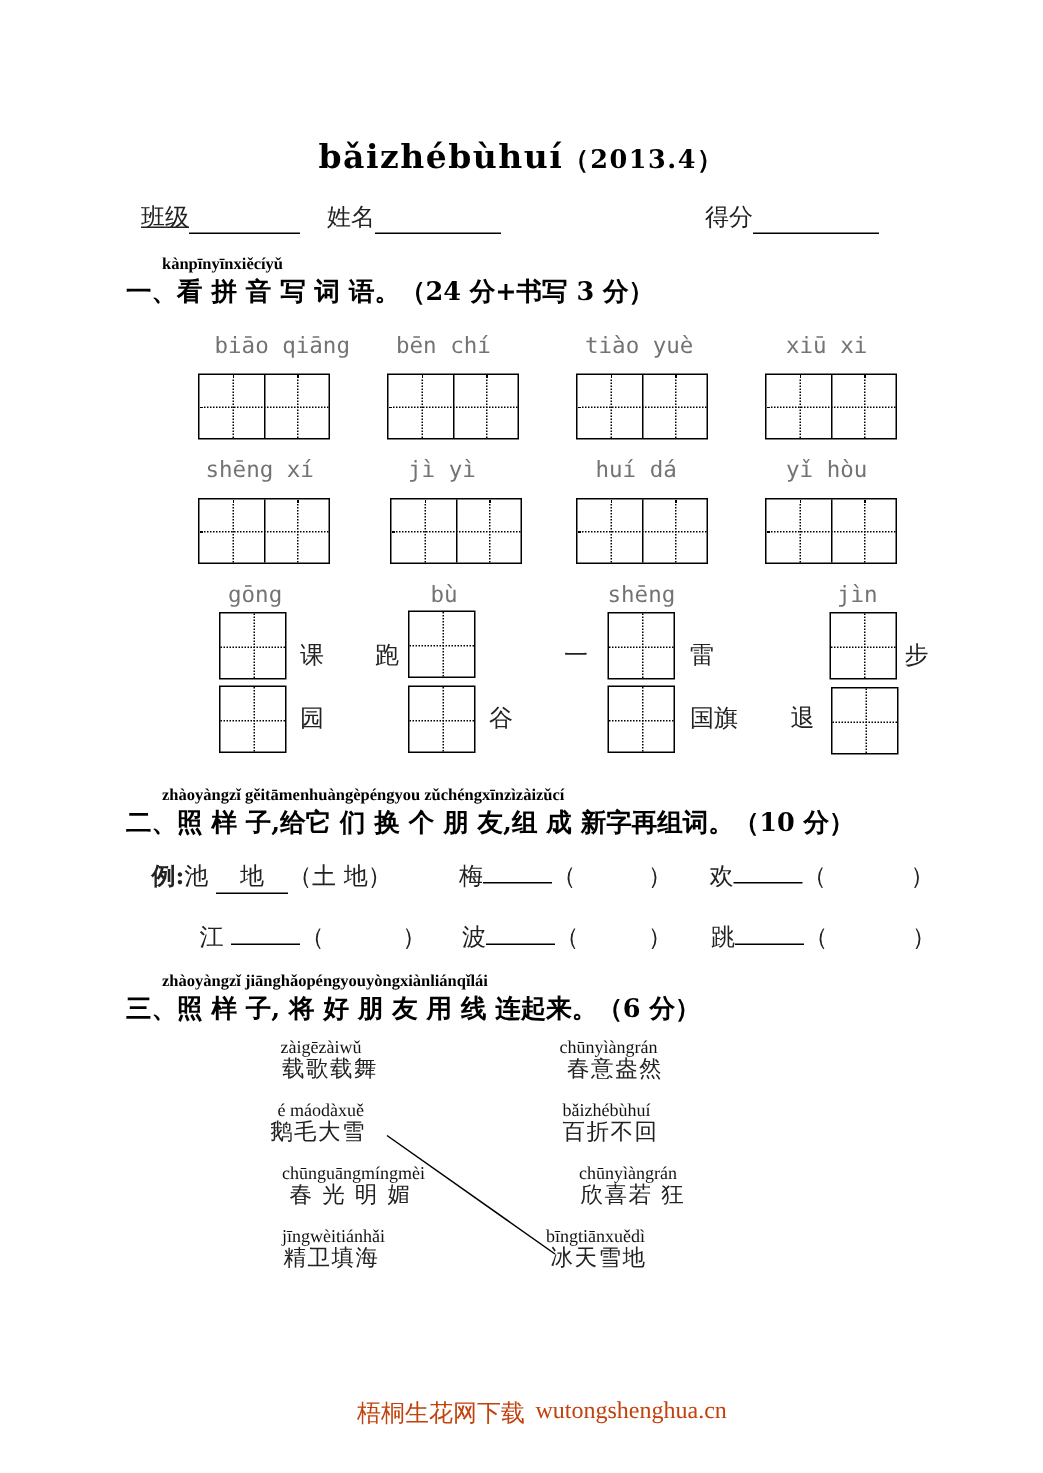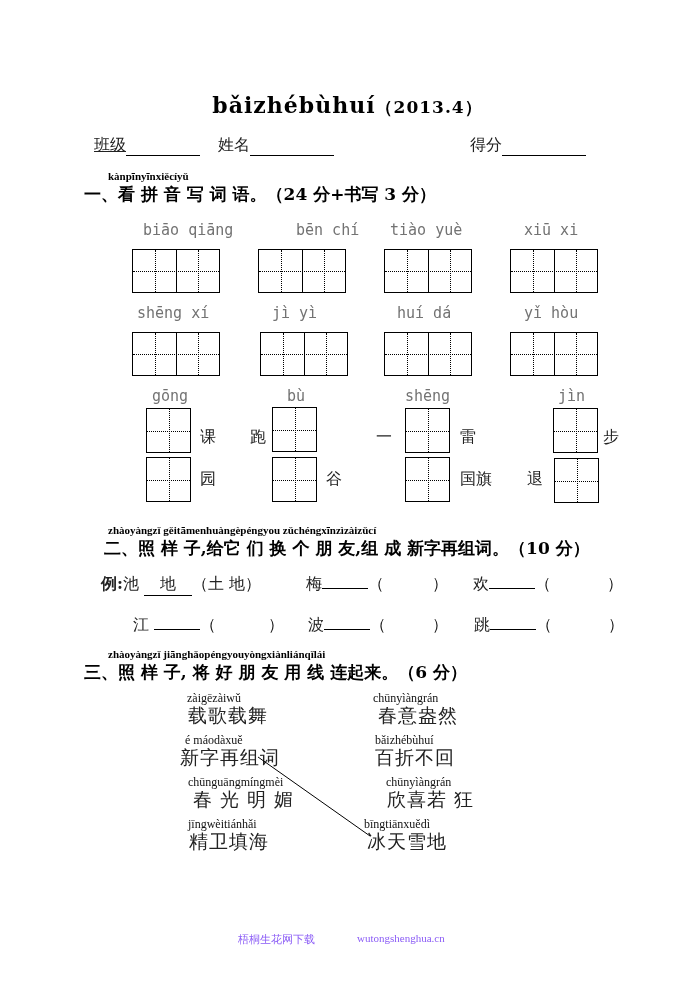--- a/index.html
+++ b/index.html
@@ -18,22 +18,22 @@
   .grid2 .h { position:absolute; left:0; right:0; top:50%; border-top:1px dotted #000; }
   .grid2 .v1 { position:absolute; left:25%; top:0; bottom:0; border-left:1px dotted #000; }
   .grid2 .v2 { position:absolute; left:75%; top:0; bottom:0; border-left:1px dotted #000; }
   .grid1 { position:absolute; width:45px; height:45px; border:1.5px solid #000; box-sizing:border-box; }
   .grid1 .h { position:absolute; left:0; right:0; top:50%; border-top:1px dotted #000; }
   .grid1 .v { position:absolute; left:50%; top:0; bottom:0; border-left:1px dotted #000; }
   .ch { font-size:16px; color:#222; }
   .ex { font-size:16px; color:#222; }
   .ul { display:inline-block; border-bottom:1px solid #000; text-align:center; }
   .idiom-py { font-size:12px; font-family:"Liberation Serif", serif; color:#111; }
-  .idiom { font-size:19px; color:#222; letter-spacing:1px; }
-  .footer { top:932px; font-size:11px; color:#8b5cf6; }
+  .idiom { font-size:15px; color:#222; letter-spacing:1px; }
+  .footer { top:932px; font-size:16px; color:#c2410c; }
 </style>
 </head>
 <body>
 
 <div class="abs title">
   <span>bǎizhébùhuí</span><span class="yr">（2013.4）</span>
 </div>
 
 <div class="abs info" style="left:94px;text-decoration:underline;">
   <span>班级</span><span class="blank" style="width:74px;"></span>
@@ -42,21 +42,21 @@
   <span>姓名</span><span class="blank" style="width:84px;"></span>
 </div>
 <div class="abs info" style="left:470px;">
   <span>得分</span><span class="blank" style="width:84px;"></span>
 </div>
 
 <div class="abs sec-py" style="left:108px; top:170px;">kànpīnyīnxiěcíyǔ</div>
 <div class="abs sec-head" style="left:84px; top:183px;">一、看 拼 音 写 词 语。（24 分+书写 3 分）</div>
 
 <div class="abs py" style="left:143px; top:221px;">biāo qiāng</div>
-<div class="abs py" style="left:264px; top:221px;margin-left:32px;">bēn  chí</div>
+<div class="abs py" style="left:264px; top:221px;">bēn  chí</div>
 <div class="abs py" style="left:390px; top:221px;">tiào yuè</div>
 <div class="abs py" style="left:524px; top:221px;">xiū  xi</div>
 
 <div class="grid2" style="left:132px; top:249px;">
     <div class="mid"></div>
     <div class="h"></div>
     <div class="v1"></div>
     <div class="v2"></div>
   </div>
 <div class="grid2" style="left:258px; top:249px;">
@@ -152,21 +152,21 @@
     <div class="v"></div>
   </div>
 <div class="abs ch" style="left:603px; top:427px;">步</div>
 <div class="abs ch" style="left:527px; top:469px;">退</div>
 <div class="grid1" style="left:554px; top:458px;">
     <div class="h"></div>
     <div class="v"></div>
   </div>
 
 <div class="abs sec-py" style="left:108px; top:524px;">zhàoyàngzǐ  gěitāmenhuàngèpéngyou  zǔchéngxīnzìzàizǔcí</div>
-<div class="abs sec-head" style="left:84px; top:537px;margin-left:20px;">二、照  样 子,给它 们  换 个 朋 友,组 成  新字再组词。（10 分）</div>
+<div class="abs sec-head" style="left:84px; top:537px;">二、照  样 子,给它 们  换 个 朋 友,组 成  新字再组词。（10 分）</div>
 
 <div class="abs ex" style="left:101px; top:574px;">
   <b>例:</b><span>池</span>&nbsp;<span class="ul" style="width:48px;">地</span><span>（</span><span>土 地</span><span>）</span>
 </div>
 <div class="abs ex" style="left:306px; top:574px;">
   <span>梅</span><span class="ul" style="width:46px;"></span><span>（</span><span style="display:inline-block;width:48px;"></span><span>）</span>
 </div>
 <div class="abs ex" style="left:473px; top:574px;">
   <span>欢</span><span class="ul" style="width:46px;"></span><span>（</span><span style="display:inline-block;width:56px;"></span><span>）</span>
 </div>
@@ -183,21 +183,21 @@
 
 <div class="abs sec-py" style="left:108px; top:648px;">zhàoyàngzǐ  jiānghǎopéngyouyòngxiànliánqǐlái</div>
 <div class="abs sec-head" style="left:84px; top:661px;text-align:center;">三、照  样 子, 将 好 朋 友 用  线 连起来。（6 分）</div>
 
 <div class="abs idiom-py" style="left:187px; top:691px;">zàigēzàiwǔ</div>
 <div class="abs idiom" style="left:188px; top:703px;">载歌载舞</div>
 <div class="abs idiom-py" style="left:373px; top:691px;">chūnyìàngrán</div>
 <div class="abs idiom" style="left:378px; top:703px;">春意盎然</div>
 
 <div class="abs idiom-py" style="left:185px; top:733px;">é máodàxuě</div>
-<div class="abs idiom" style="left:180px; top:745px;">新字再组词</div>
+<div class="abs idiom" style="left:180px; top:745px;">鹅毛大雪</div>
 <div class="abs idiom-py" style="left:375px; top:733px;">bǎizhébùhuí</div>
 <div class="abs idiom" style="left:375px; top:745px;">百折不回</div>
 
 <div class="abs idiom-py" style="left:188px; top:775px;">chūnguāngmíngmèi</div>
 <div class="abs idiom" style="left:193px; top:787px;text-align:right;">春 光  明 媚</div>
 <div class="abs idiom-py" style="left:386px; top:775px;">chūnyìàngrán</div>
 <div class="abs idiom" style="left:387px; top:787px;">欣喜若 狂</div>
 
 <div class="abs idiom-py" style="left:188px; top:817px;">jīngwèitiánhǎi</div>
 <div class="abs idiom" style="left:189px; top:829px;">精卫填海</div>

